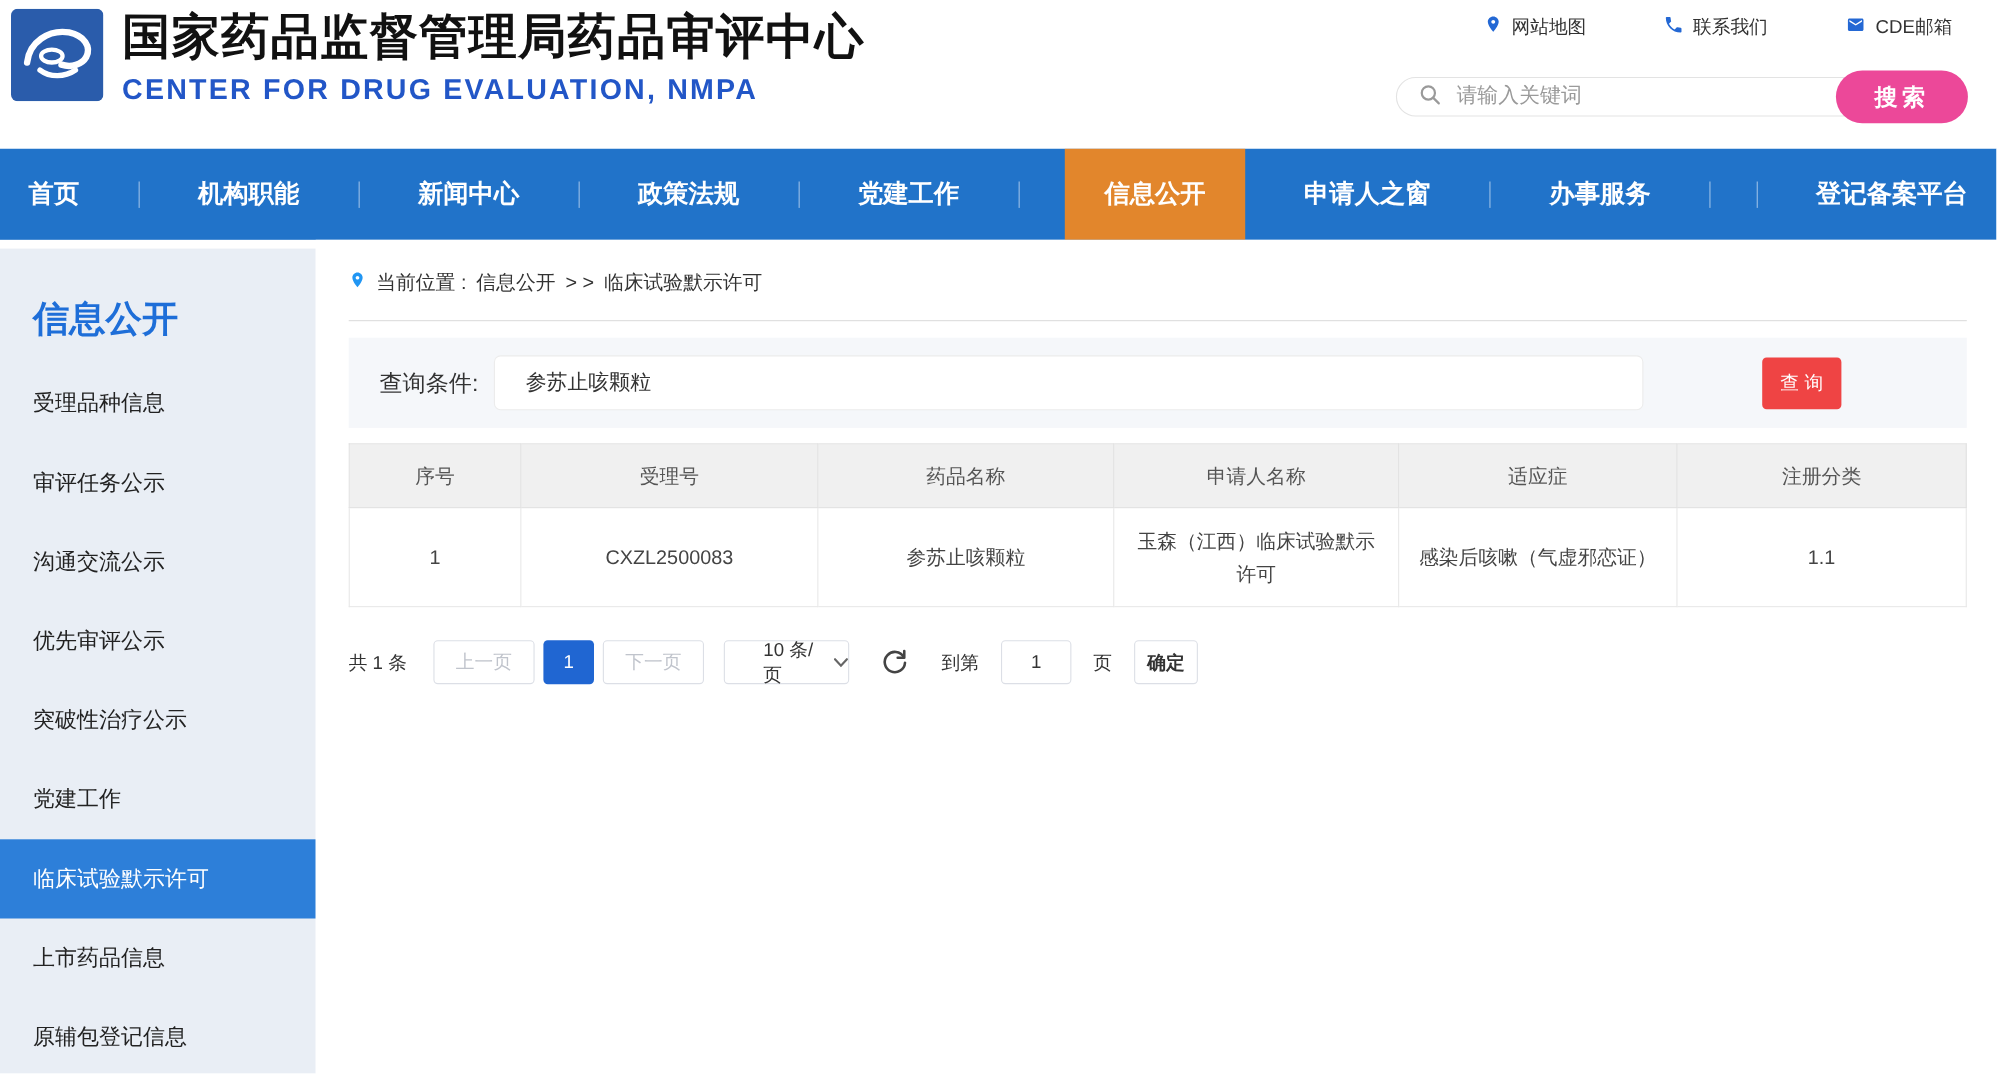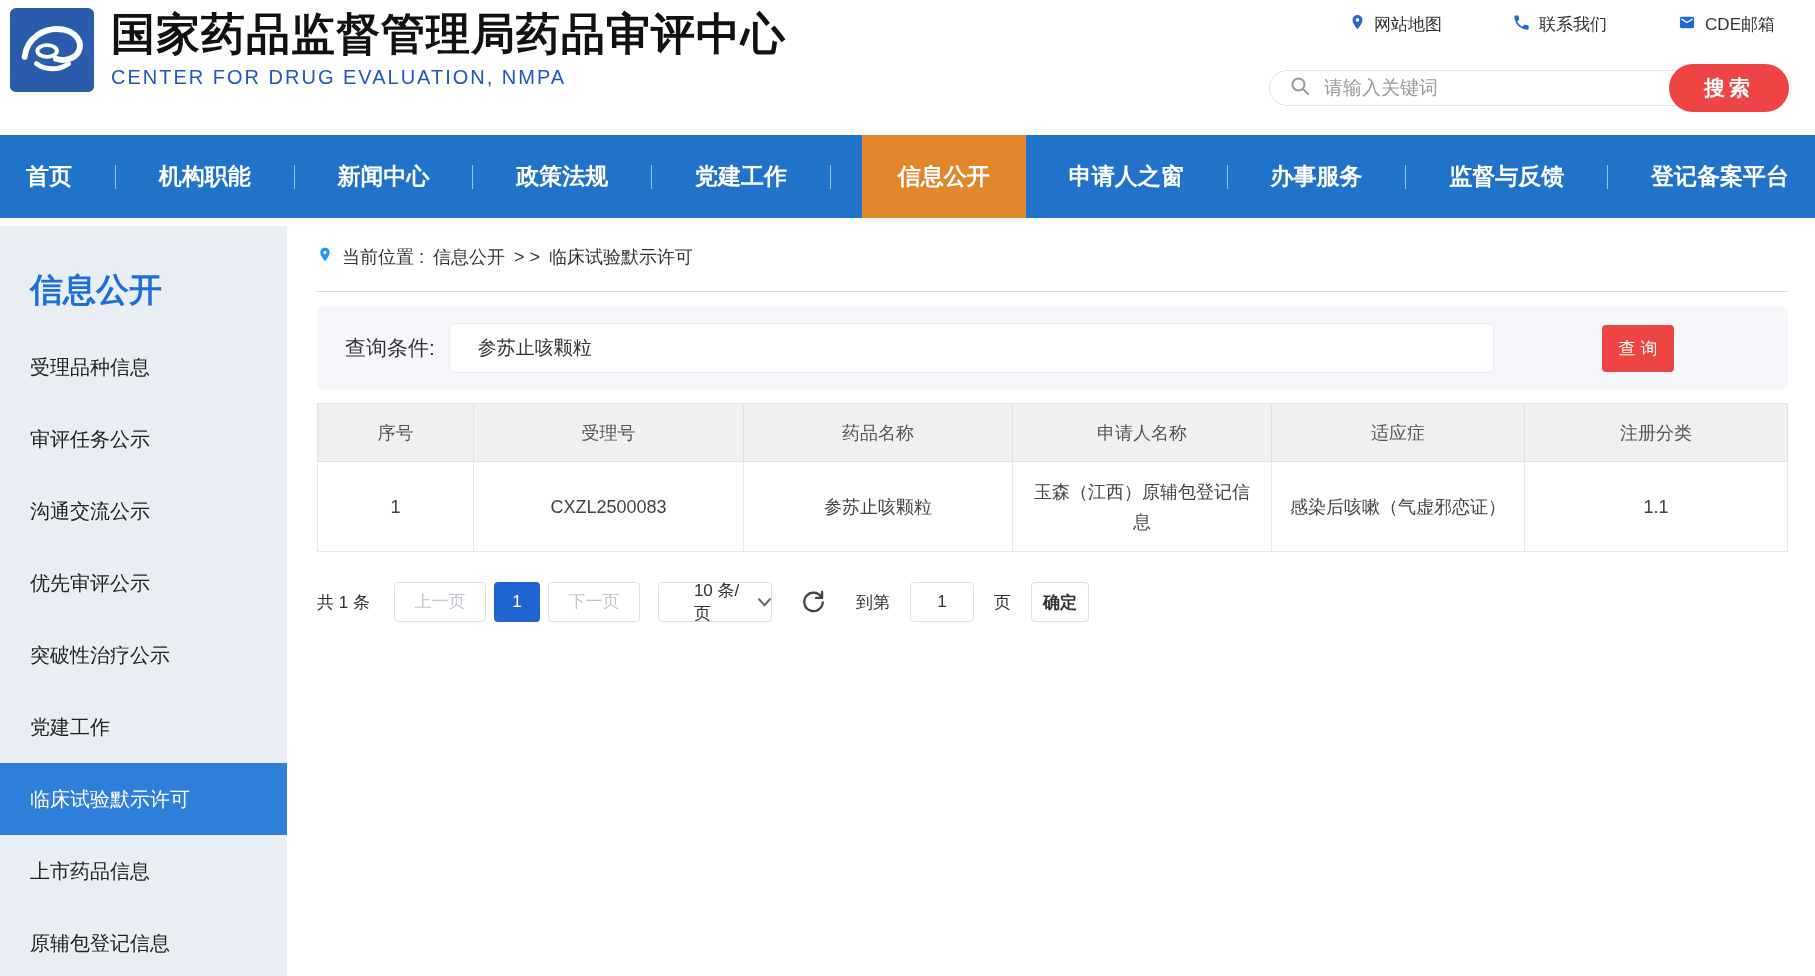--- a/index.html
+++ b/index.html
@@ -4,31 +4,31 @@
 <style>
   * { margin:0; padding:0; box-sizing:border-box; }
   html,body { width:1815px; height:976px; background:#fff; overflow:hidden;
     font-family:"Liberation Sans","DejaVu Sans",sans-serif; }
 
   
   .header { position:relative; height:135px; background:#fff; }
   .logo { position:absolute; left:10px; top:8px; width:84px; height:84px; }
   .title-block { position:absolute; left:111px; top:6px; }
   .title-cn { font-size:44px; font-weight:bold; color:#111; letter-spacing:1px; line-height:56px; }
-  .title-en { font-size:20px; font-weight:normal; color:#2256c7; letter-spacing:2px; margin-top:4px; }
+  .title-en { font-size:26px; font-weight:bold; color:#2256c7; letter-spacing:2px; margin-top:4px; }
   .quick-links { position:absolute; top:12px; right:40px; display:flex; gap:70px; }
   .qlink { display:flex; align-items:center; gap:8px; font-size:17px; color:#333; cursor:pointer; }
   .search-bar { position:absolute; top:70px; right:26px; width:520px; height:36px;
     border:1px solid #e3e3e3; border-radius:24px; background:#fff; display:flex; align-items:center; }
   .search-bar input { flex:1; border:none; outline:none; font-size:19px; color:#333;
     padding-left:14px; background:transparent; font-family:inherit; }
   .search-bar input::placeholder { color:#9a9a9a; }
   .search-icon { margin-left:20px; }
   .search-btn { width:120px; height:48px; margin:-1px; border:none; border-radius:24px;
-    background:#ef4444; color:#fff; font-size:21px; font-weight:bold; letter-spacing:4px;
+    background:#ec4899; color:#fff; font-size:21px; font-weight:bold; letter-spacing:4px;
     cursor:pointer; font-family:Liberation Serif, serif; }
 
   
   .nav { height:83px; background:#2173c9; }
   .nav ul { list-style:none; display:flex; justify-content:space-between; align-items:stretch;
     height:100%; padding:0 14px; }
   .nav li { display:flex; align-items:center; padding:0 12px; color:#fff; font-size:23px;
     font-weight:bold; cursor:pointer; white-space:nowrap; }
   .nav li.active { background:#e2862c; padding:0 36px; }
   .nav .sep { width:1px; height:24px; background:rgba(255,255,255,.55); align-self:center; }
@@ -143,21 +143,20 @@
     <span class="sep"></span>
     <li>政策法规</li>
     <span class="sep"></span>
     <li>党建工作</li>
     <span class="sep"></span>
     <li class="active">信息公开</li>
     <li>申请人之窗</li>
     <span class="sep"></span>
     <li>办事服务</li>
     <span class="sep"></span>
-    <li>监督与反馈</li>
     <span class="sep"></span>
     <li>登记备案平台</li>
   </ul>
 </div>
 
 <div class="content">
   <div class="sidebar">
     <div class="sidebar-title">信息公开</div>
     <ul>
       <li>受理品种信息</li>
@@ -210,21 +209,21 @@
           <th>申请人名称</th>
           <th>适应症</th>
           <th>注册分类</th>
         </tr>
       </thead>
       <tbody>
         <tr>
           <td>1</td>
           <td>CXZL2500083</td>
           <td>参苏止咳颗粒</td>
-          <td>玉森（江西）原辅包登记信息</td>
+          <td>玉森（江西）临床试验默示许可</td>
           <td>感染后咳嗽（气虚邪恋证）</td>
           <td>1.1</td>
         </tr>
       </tbody>
     </table>
 
     <div class="pagination">
       <span class="pg-total">共 1 条</span>
       <span class="pg-btn">上一页</span>
       <span class="pg-page">1</span>

